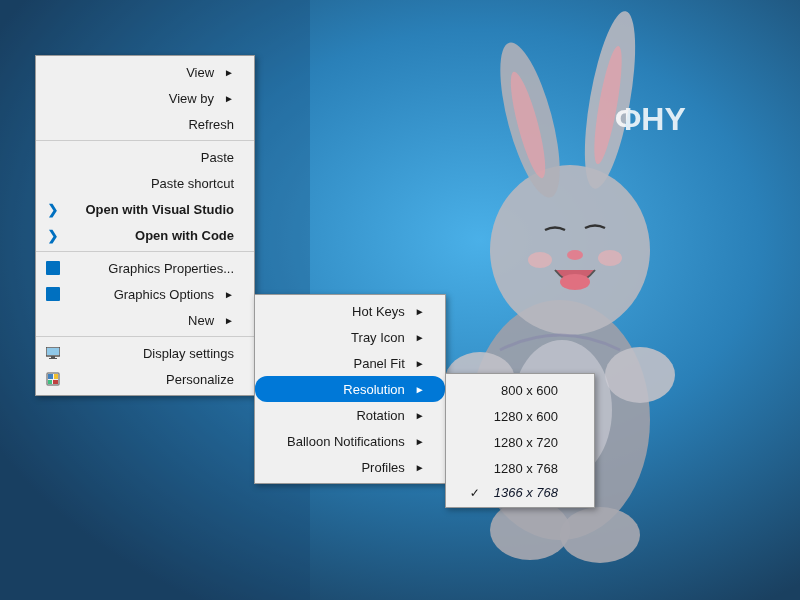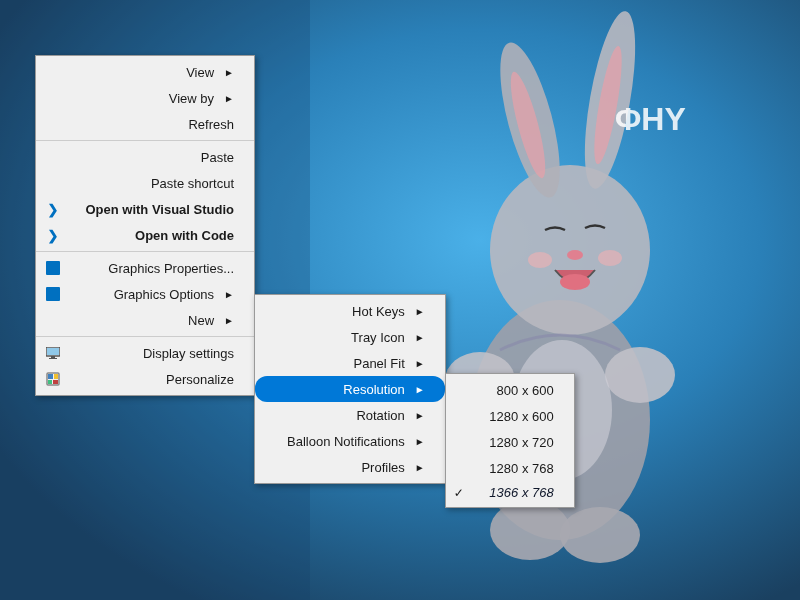--- a/index.html
+++ b/index.html
@@ -83,21 +83,21 @@
     
     .submenu-3 {
       position: absolute;
       top: 88px; 
       left: 100%;
       background: #f0f0f0;
       border: 1px solid #999;
       box-shadow: 2px 2px 6px rgba(0,0,0,0.35);
       min-width: 130px;
       z-index: 102;
-      padding: 3px 0;
+      padding: 3px 16px;
     }
     .icon-blue-square {
       width: 14px;
       height: 14px;
       background: #0070c0;
       border-radius: 1px;
     }
     .checkmark {
       color: #1a1a1a;
       margin-right: 4px;

